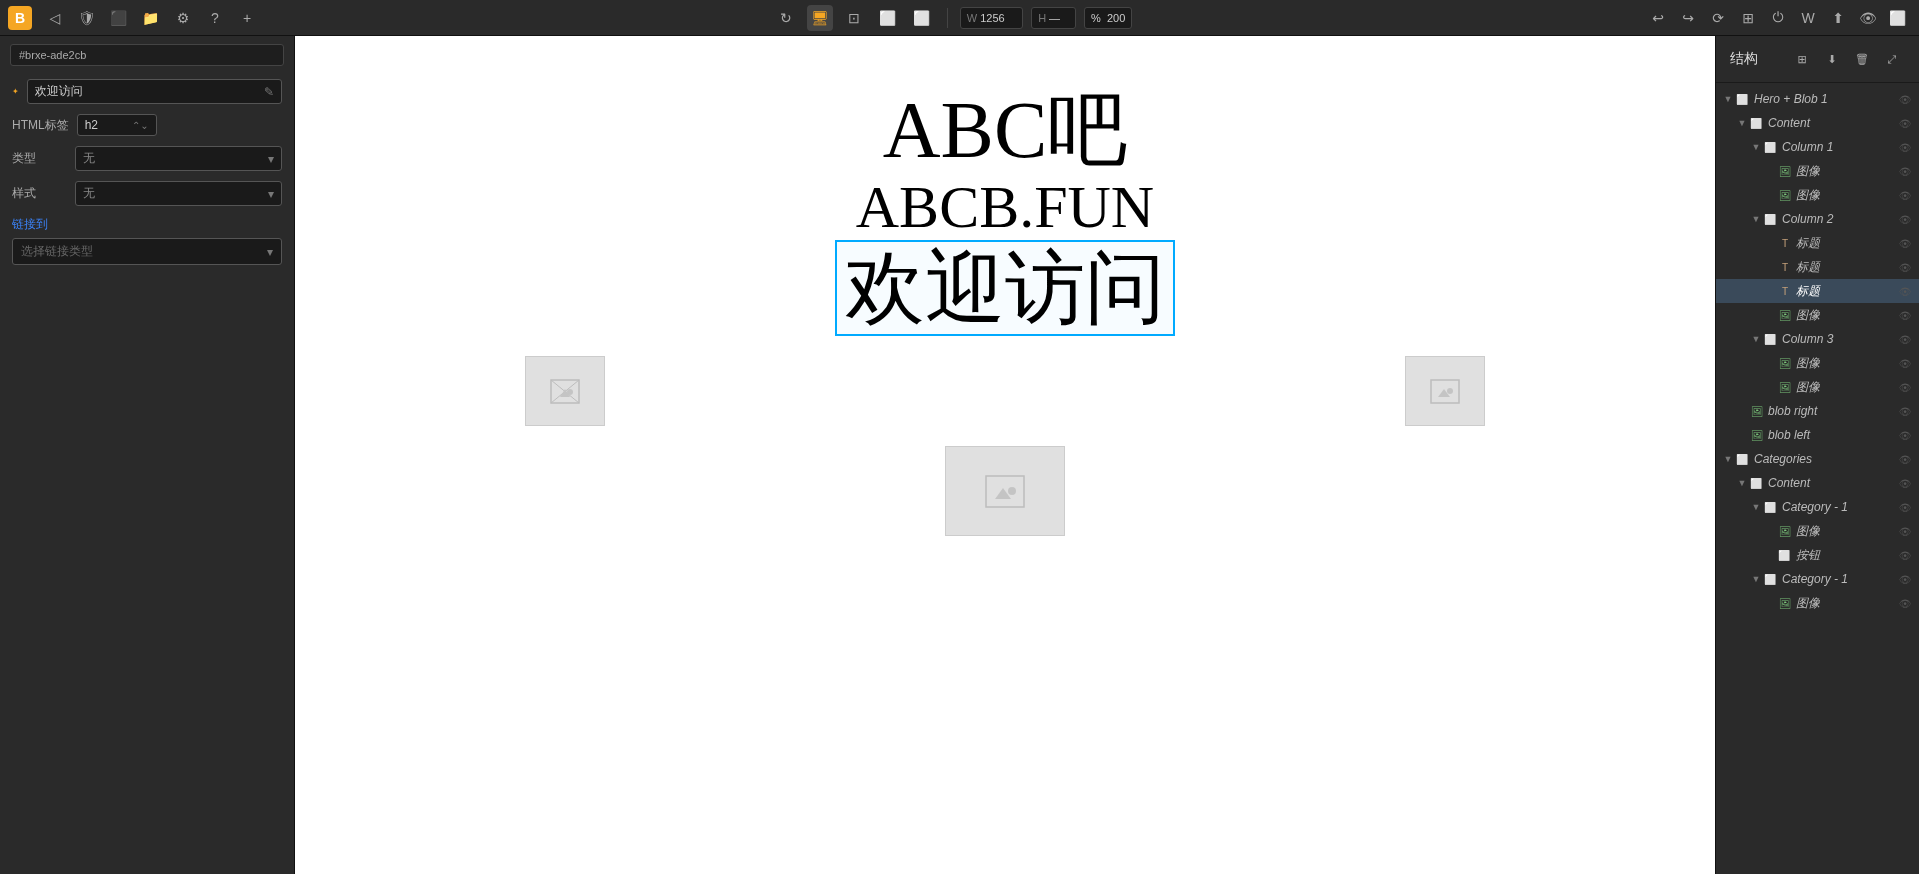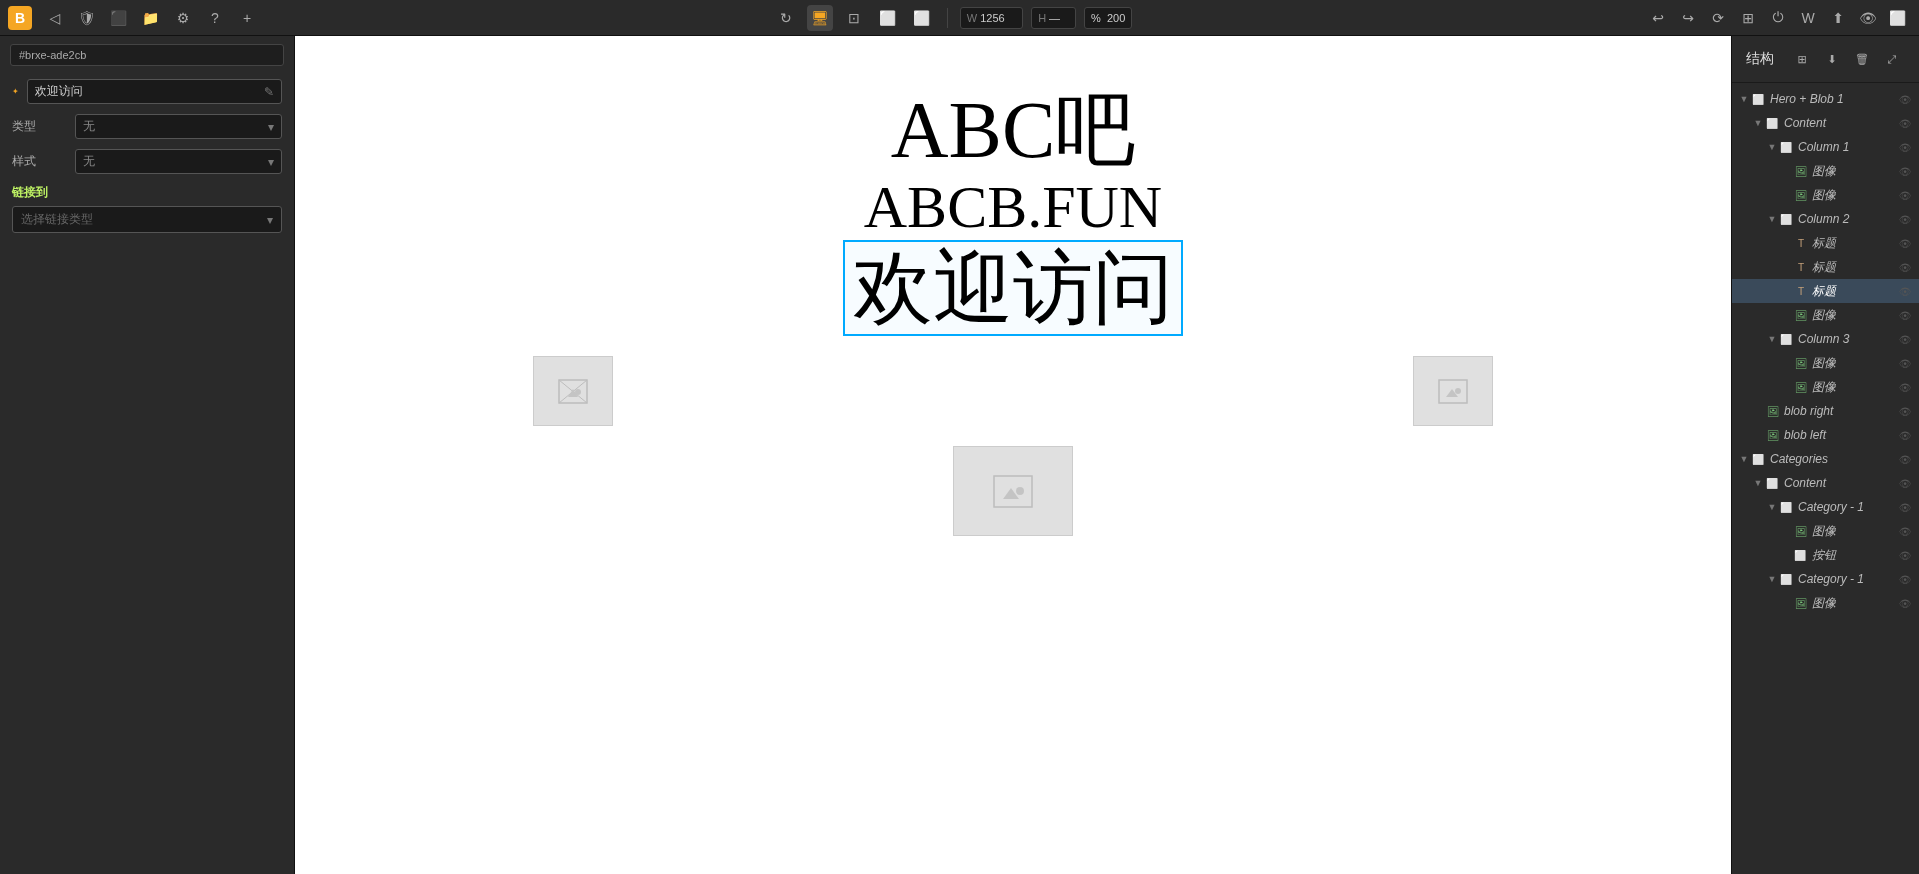--- a/index.html
+++ b/index.html
@@ -120,21 +120,21 @@
       padding: 3px 7px; width: 80px;
       display: flex; align-items: center; justify-content: space-between;
     }
     .select-field {
       background: #1a1a1a; border: 1px solid #555;
       border-radius: 3px; color: #888; font-size: 12px;
       padding: 3px 7px; flex: 1;
       display: flex; align-items: center; justify-content: space-between;
     }
     .link-section { padding: 5px 12px; }
-    .link-label { color: #bef264; font-size: 12px; margin-bottom: 5px; font-weight: bold; }
+    .link-label { color: #3b82f6; font-size: 12px; margin-bottom: 5px; }
     .link-select {
       background: #1a1a1a; border: 1px solid #555;
       border-radius: 3px; color: #888; font-size: 12px;
       padding: 4px 8px; width: 100%;
       display: flex; align-items: center; justify-content: space-between;
     }
     .section-divider {
       padding: 10px 12px;
       display: flex; align-items: center; justify-content: space-between;
       color: #aaa; font-size: 12px;
@@ -196,21 +196,21 @@
       background: #e0e0e0;
       display: flex; align-items: center; justify-content: center;
       border: 1px solid #ccc;
     }
     .img-placeholder svg { opacity: 0.5; }
     .img-placeholder-sm { width: 80px; height: 70px; }
     .img-placeholder-center { width: 120px; height: 90px; margin: 20px auto; }
 
     
     .right-panel {
-      width: 188px;
+      width: 204px;
       background: #2a2a2a;
       border-left: 1px solid #111;
       display: flex;
       flex-direction: column;
       flex-shrink: 0;
     }
     .right-panel-header {
       padding: 10px 14px;
       display: flex; align-items: center; justify-content: space-between;
       border-bottom: 1px solid #1a1a1a;
@@ -310,20 +310,27 @@
 
 
     <div class="prop-row">
       <span class="dot">✦</span>
       <div class="prop-value-text" style="flex:1; display:flex; align-items:center; justify-content:space-between; background:#1a1a1a; border:1px solid #555; border-radius:3px; padding:3px 7px;">
         <span style="color:#ccc; font-size:12px;">欢迎访问</span>
         <span style="color:#777;">✎</span>
       </div>
     </div>
 
+    <div class="prop-row">
+      <span class="prop-label">HTML标签</span>
+      <div class="html-tag-field">
+        <span>h2</span>
+        <span style="color:#777; font-size:10px;">⌃⌄</span>
+      </div>
+    </div>
 
     <div class="prop-row">
       <span class="prop-label">类型</span>
       <div class="select-field">
         <span>无</span>
         <span style="color:#777;">▾</span>
       </div>
     </div>
 
     <div class="prop-row">

